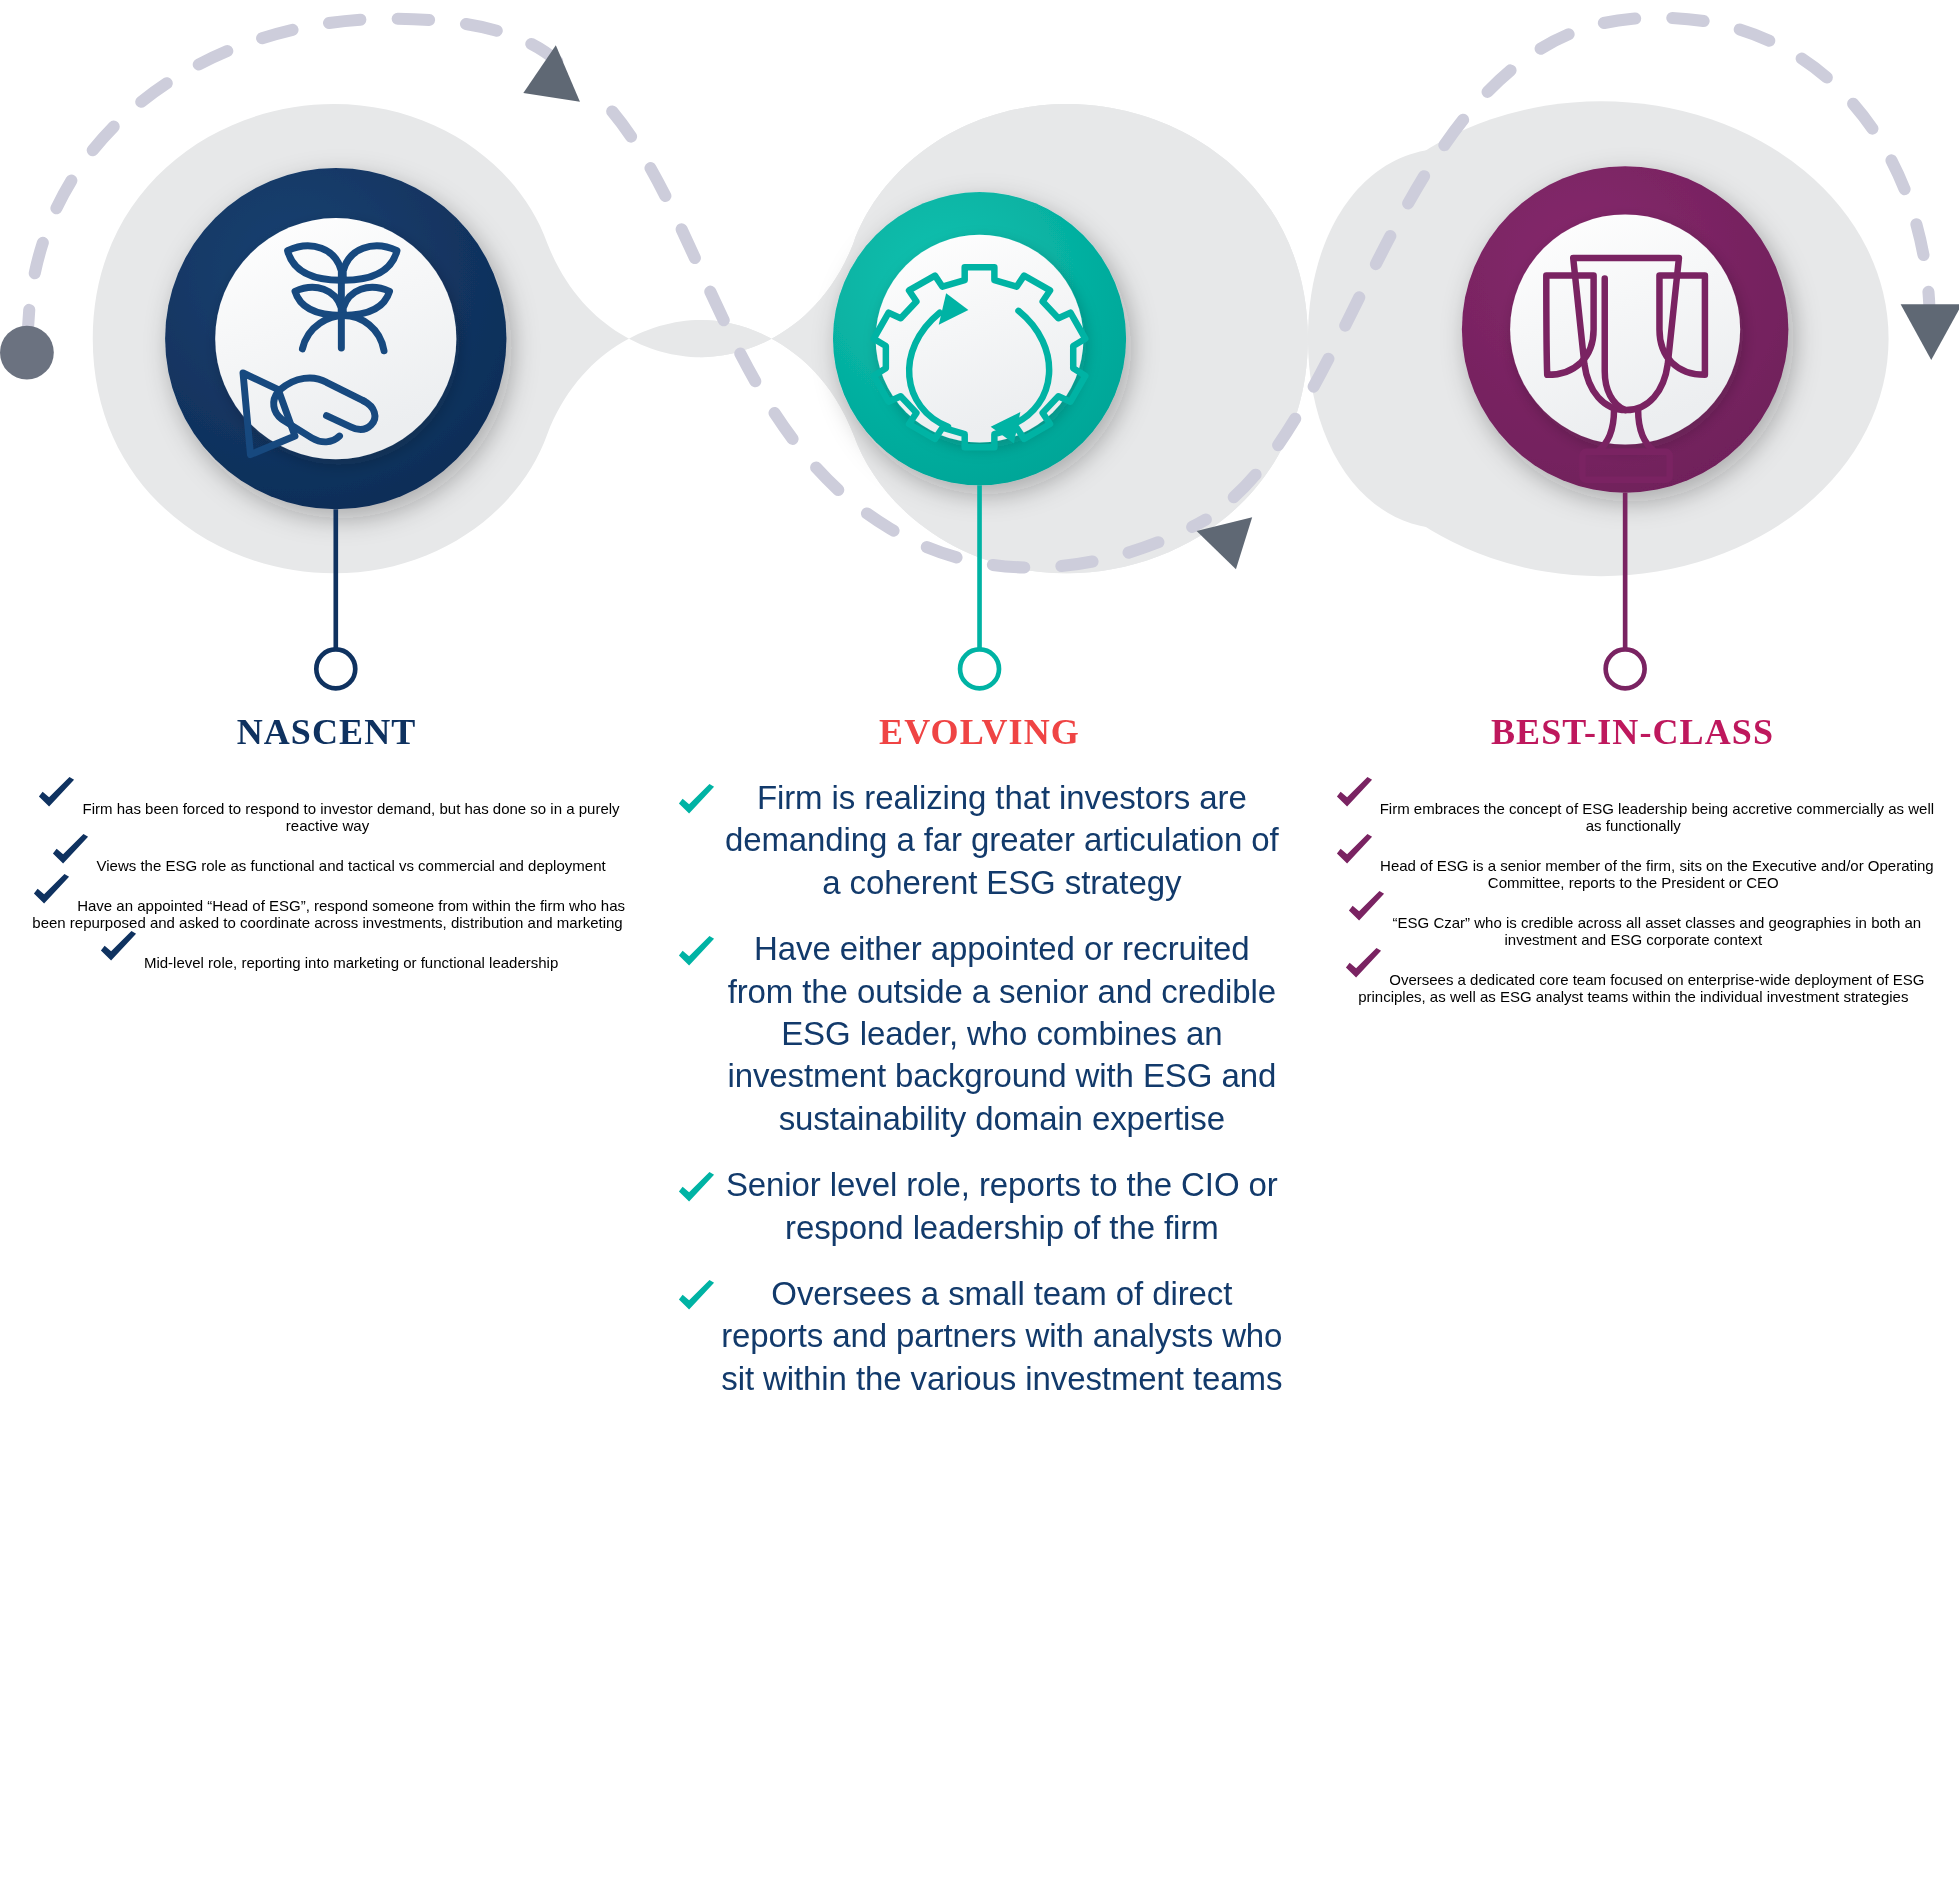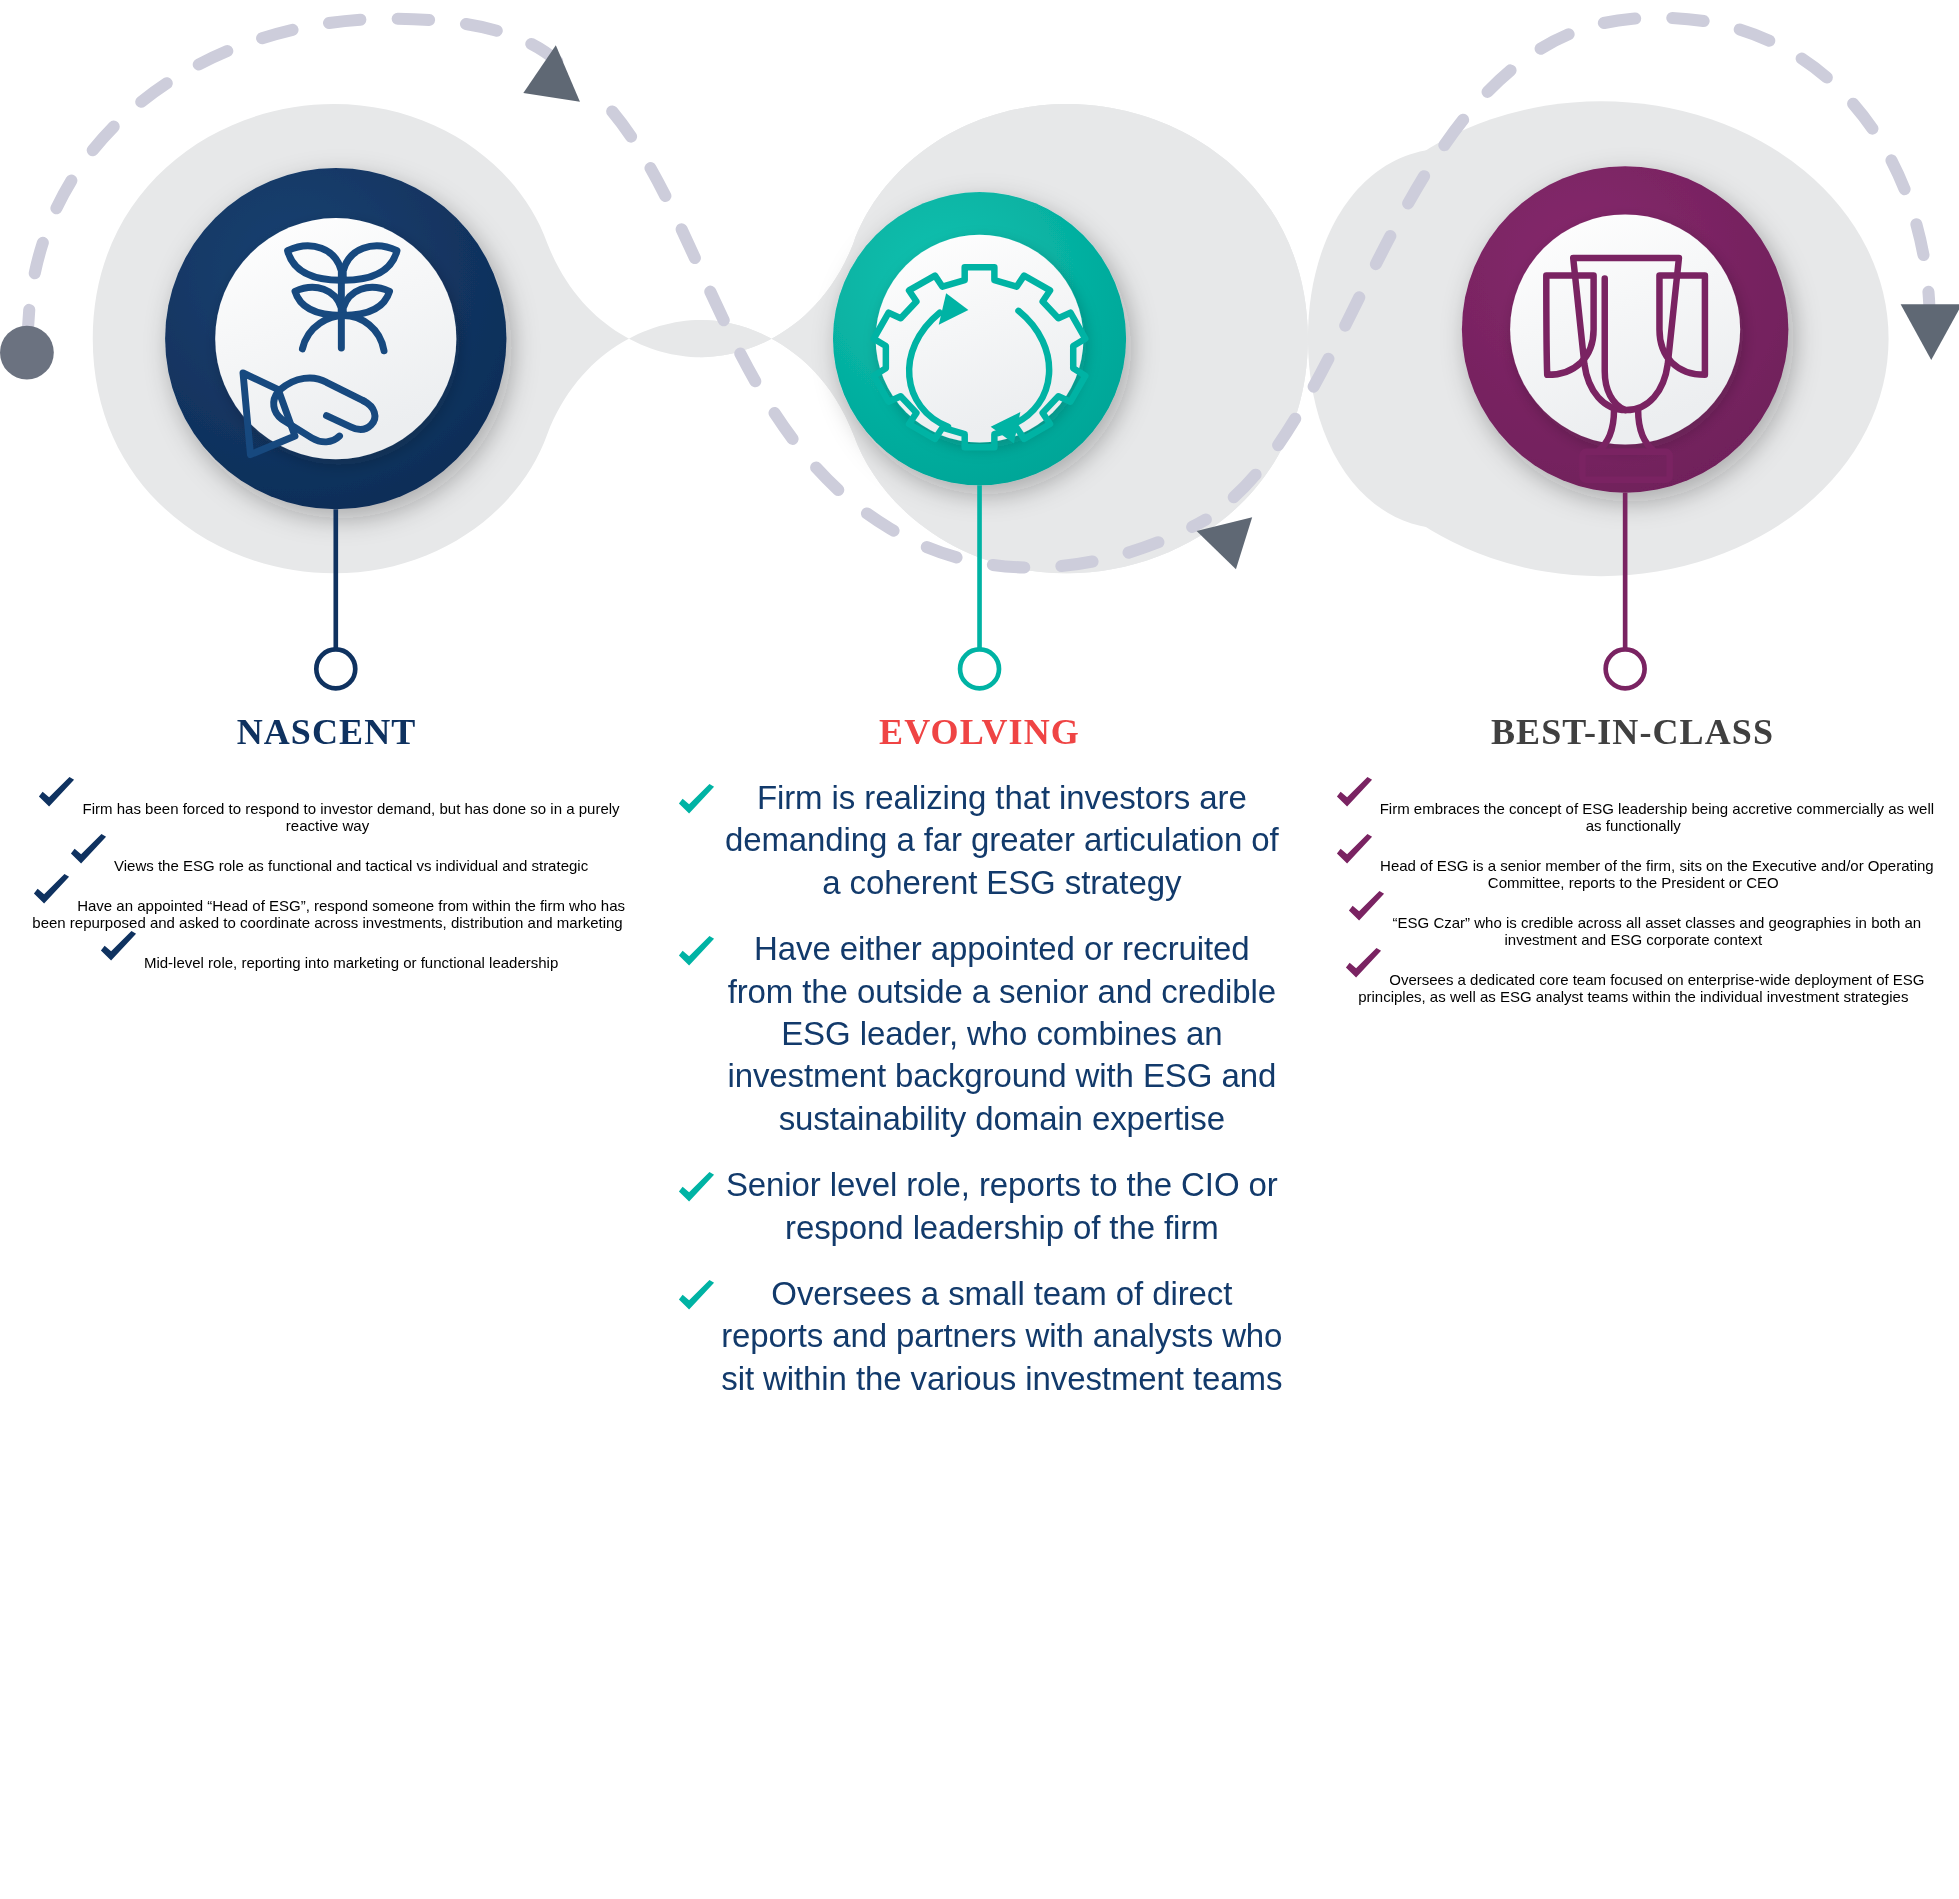--- a/index.html
+++ b/index.html
@@ -47,21 +47,21 @@
   }
   .stage-title {
     font-family: "Liberation Serif", serif;
     font-weight: bold;
     font-size: 36px;
     letter-spacing: 1.1px;
     line-height: 1;
   }
   .t-nascent { color: #0f3260; }
   .t-evolving { color: #ef4444; }
-  .t-best    { color: #404040; }
+  .t-best    { color: #be185d; }
 
   
   #columns {
     position: absolute;
     left: 0;
     top: 777px;
     width: 1960px;
     display: flex;
     align-items: flex-start;
   }
@@ -276,21 +276,21 @@
             </svg>
         </span>
         <span class="bullet-text">Firm has been forced to respond to investor demand, but has done so in a purely reactive way</span>
       </div>
       <div class="bullet">
         <span class="check">
           <svg width="43" height="37" viewBox="0 0 46 40">
               <path d="M4 21 L15 32 L42 3 L37 0 L15 22 L8 16 Z" fill="#0f3260"></path>
             </svg>
         </span>
-        <span class="bullet-text">Views the ESG role as functional and tactical vs individual and strategic</span>
+        <span class="bullet-text">Views the ESG role as functional and tactical vs commercial and deployment</span>
       </div>
       <div class="bullet">
         <span class="check">
           <svg width="43" height="37" viewBox="0 0 46 40">
               <path d="M4 21 L15 32 L42 3 L37 0 L15 22 L8 16 Z" fill="#0f3260"></path>
             </svg>
         </span>
         <span class="bullet-text">Have an appointed “Head of ESG”, respond someone from within the firm who has been repurposed and asked to coordinate across investments, distribution and marketing</span>
       </div>
       <div class="bullet">

